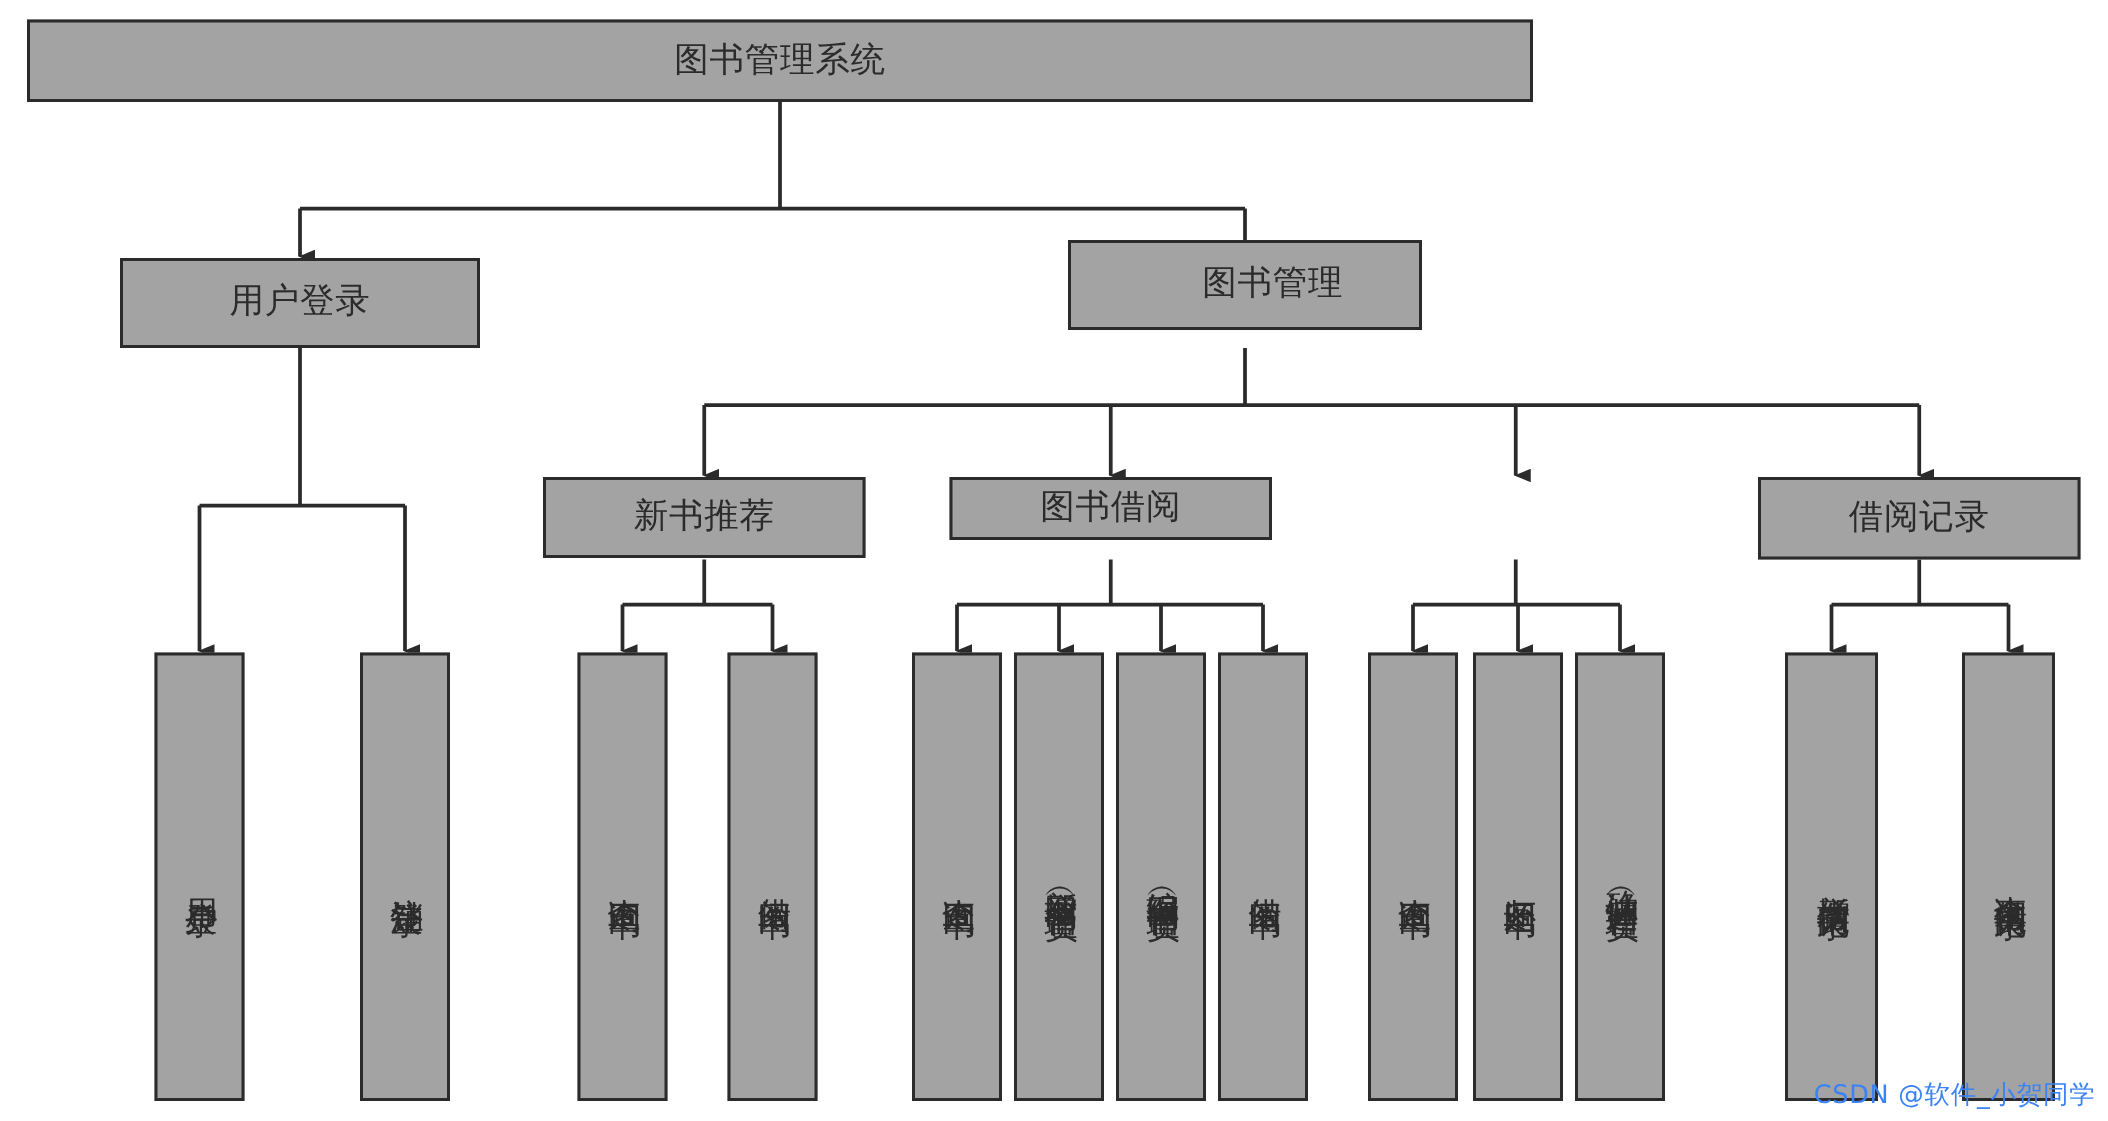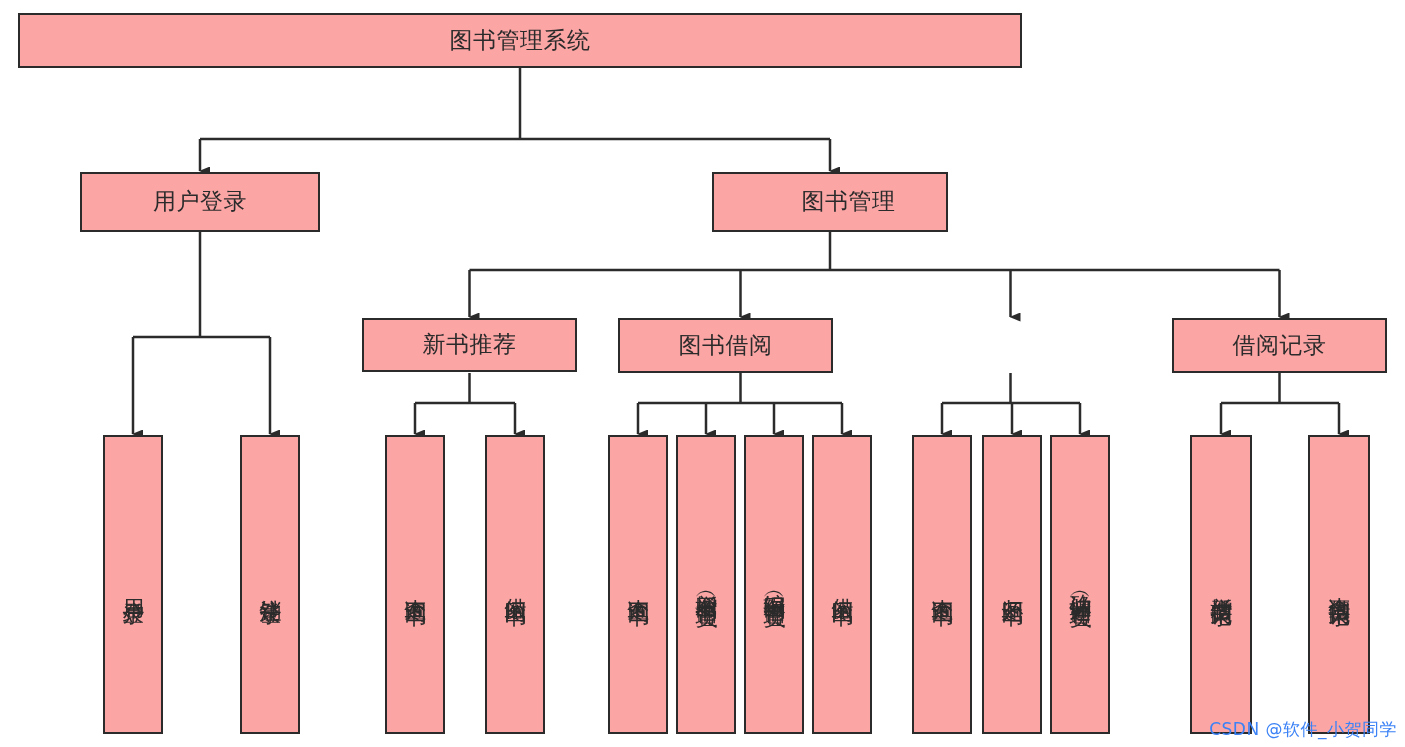--- a/index.html
+++ b/index.html
@@ -22,21 +22,21 @@
     position: absolute;
     left: 0;
     top: 0;
     width: 1405px;
     height: 747px;
     pointer-events: none;
   }
   .node {
     position: absolute;
     box-sizing: border-box;
-    background: #fca5a5;
+    background: #a3a3a3;
     border: 2px solid #2b2b2b;
     display: flex;
     align-items: center;
     justify-content: center;
     overflow: hidden;
   }
   .node .label {
     font-size: 23px;
     color: #2b2b2b;
     line-height: 1.18;
@@ -114,28 +114,28 @@
       </g>
   </svg>
 
   <div class="node root" style="left: 18px; top: 13px; width: 1004px; height: 55px;">
     <span class="label">图书管理系统</span>
   </div>
 
   <div class="node lvl2" style="left: 80px; top: 172px; width: 240px; height: 60px;">
     <span class="label">用户登录</span>
   </div>
-  <div class="node lvl2" style="left: 712px; top: 172px; width: 236px; height: 60px; padding-left: 37px;">
+  <div class="node lvl2" style="left: 712px; top: 160px; width: 236px; height: 60px; padding-left: 37px;">
     <span class="label">图书管理</span>
   </div>
 
   <div class="node lvl3" style="left: 362px; top: 318px; width: 215px; height: 54px;">
     <span class="label">新书推荐</span>
   </div>
-  <div class="node lvl3" style="left: 618px; top: 318px; width: 215px; height: 55px;">
+  <div class="node lvl3" style="left: 633px; top: 318px; width: 215px; height: 42px;">
     <span class="label">图书借阅</span>
   </div>
   <div class="node lvl3" style="left: 1172px; top: 318px; width: 215px; height: 55px;">
     <span class="label">借阅记录</span>
   </div>
 
   <div class="node leaf" style="left: 103px; top: 435px; width: 60px; height: 299px;">
     <span class="label">用户登录</span>
   </div>
   <div class="node leaf" style="left: 240px; top: 435px; width: 60px; height: 299px;">

